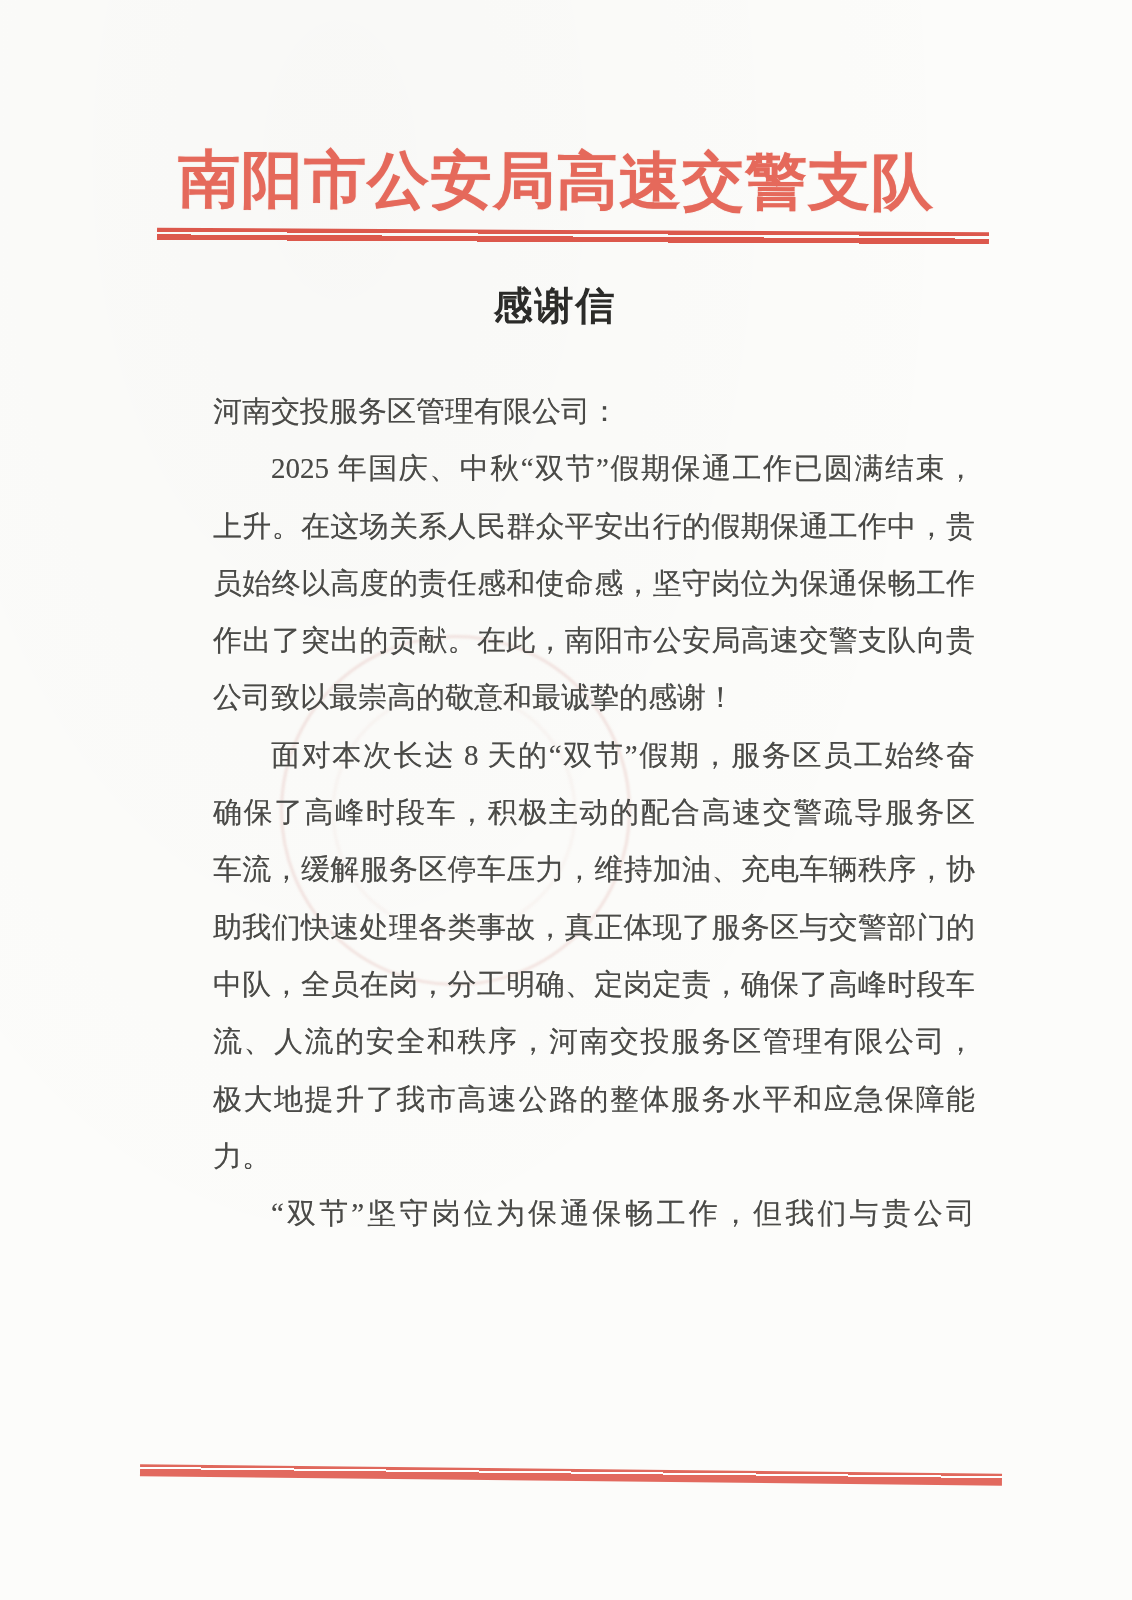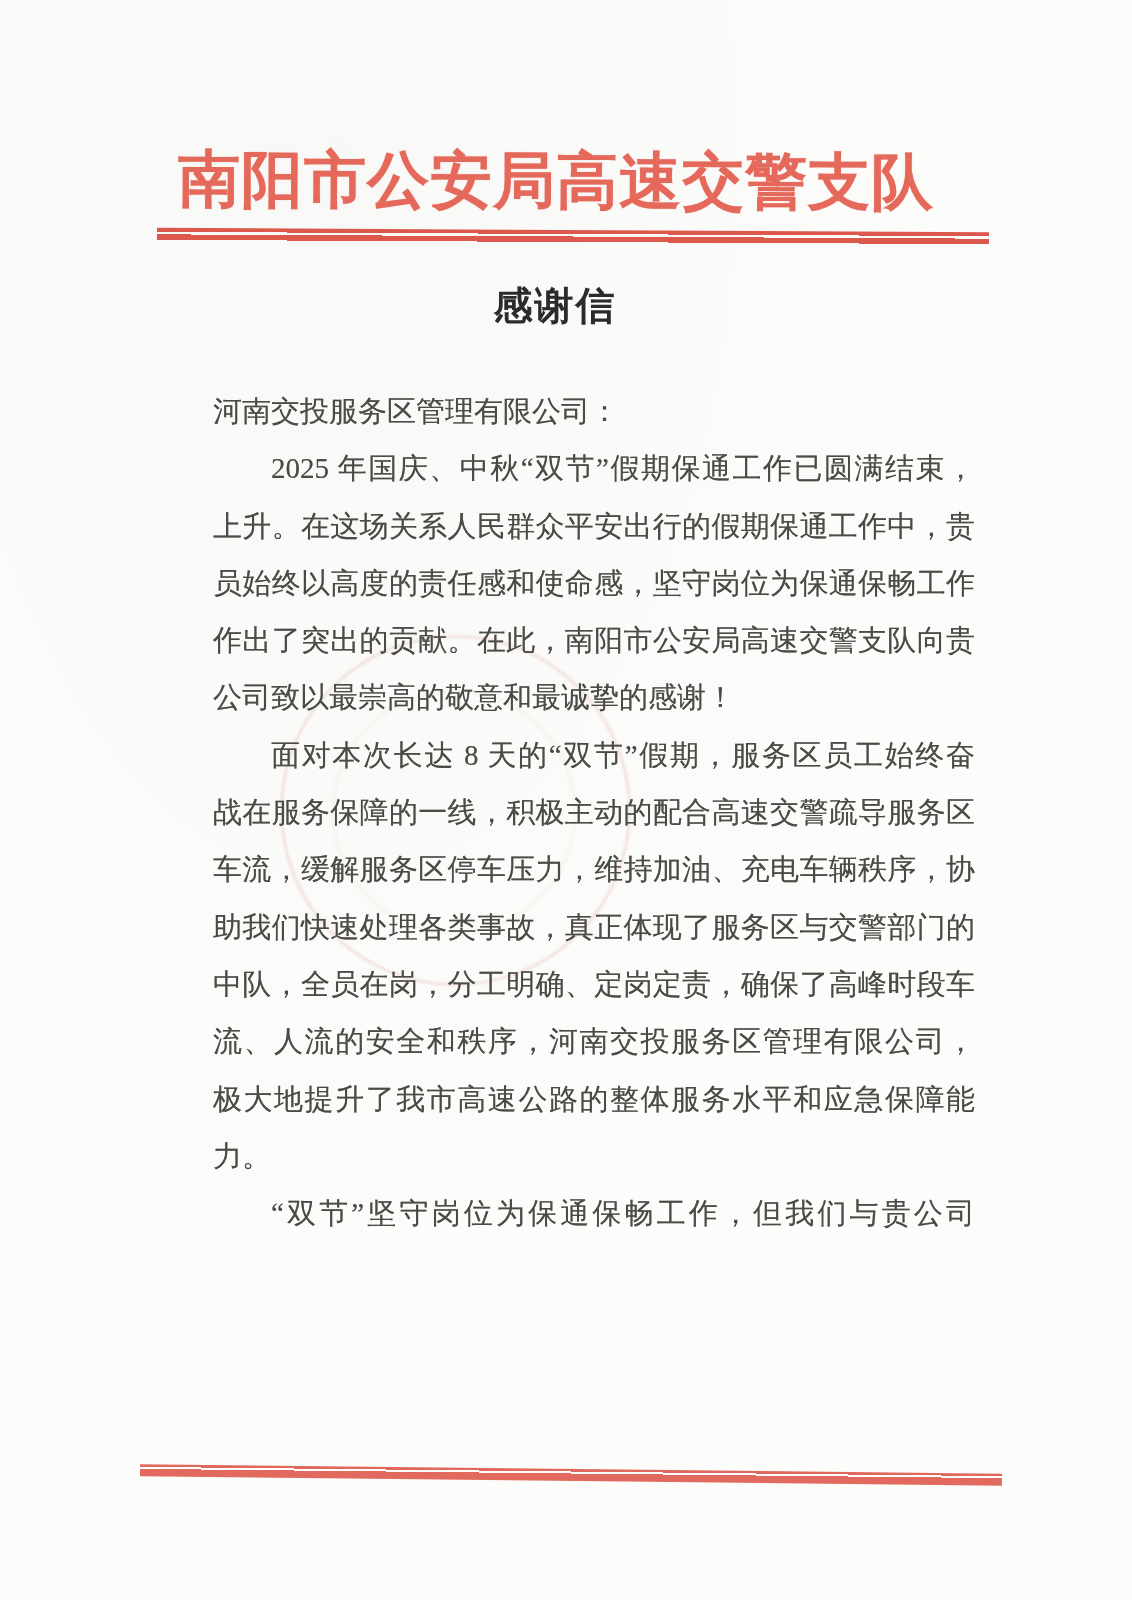--- a/index.html
+++ b/index.html
@@ -138,21 +138,21 @@
   <div class="stamp-ghost-inner"></div>
 
   <div class="body-block">
     <div class="line short">河南交投服务区管理有限公司：</div>
     <div class="line indent">2025 年国庆、中秋“双节”假期保通工作已圆满结束，</div>
     <div class="line">上升。在这场关系人民群众平安出行的假期保通工作中，贵</div>
     <div class="line">员始终以高度的责任感和使命感，坚守岗位为保通保畅工作</div>
     <div class="line">作出了突出的贡献。在此，南阳市公安局高速交警支队向贵</div>
     <div class="line short">公司致以最崇高的敬意和最诚挚的感谢！</div>
     <div class="line indent">面对本次长达 8 天的“双节”假期，服务区员工始终奋</div>
-    <div class="line">战在服务保障的一线，积极主动的配合高速交警疏导服务区</div>
+    <div class="line">确保了高峰时段车，积极主动的配合高速交警疏导服务区</div>
     <div class="line">车流，缓解服务区停车压力，维持加油、充电车辆秩序，协</div>
     <div class="line">助我们快速处理各类事故，真正体现了服务区与交警部门的</div>
     <div class="line">中队，全员在岗，分工明确、定岗定责，确保了高峰时段车</div>
     <div class="line">流、人流的安全和秩序，河南交投服务区管理有限公司，</div>
     <div class="line">极大地提升了我市高速公路的整体服务水平和应急保障能</div>
     <div class="line short">力。</div>
     <div class="line indent">“双节”坚守岗位为保通保畅工作，但我们与贵公司</div>
   </div>
 
   <div class="rule-bottom"></div>

